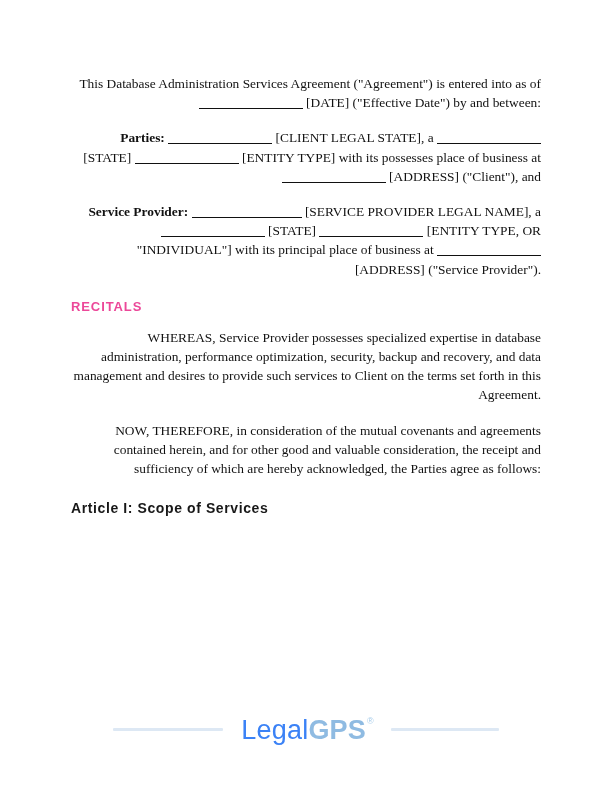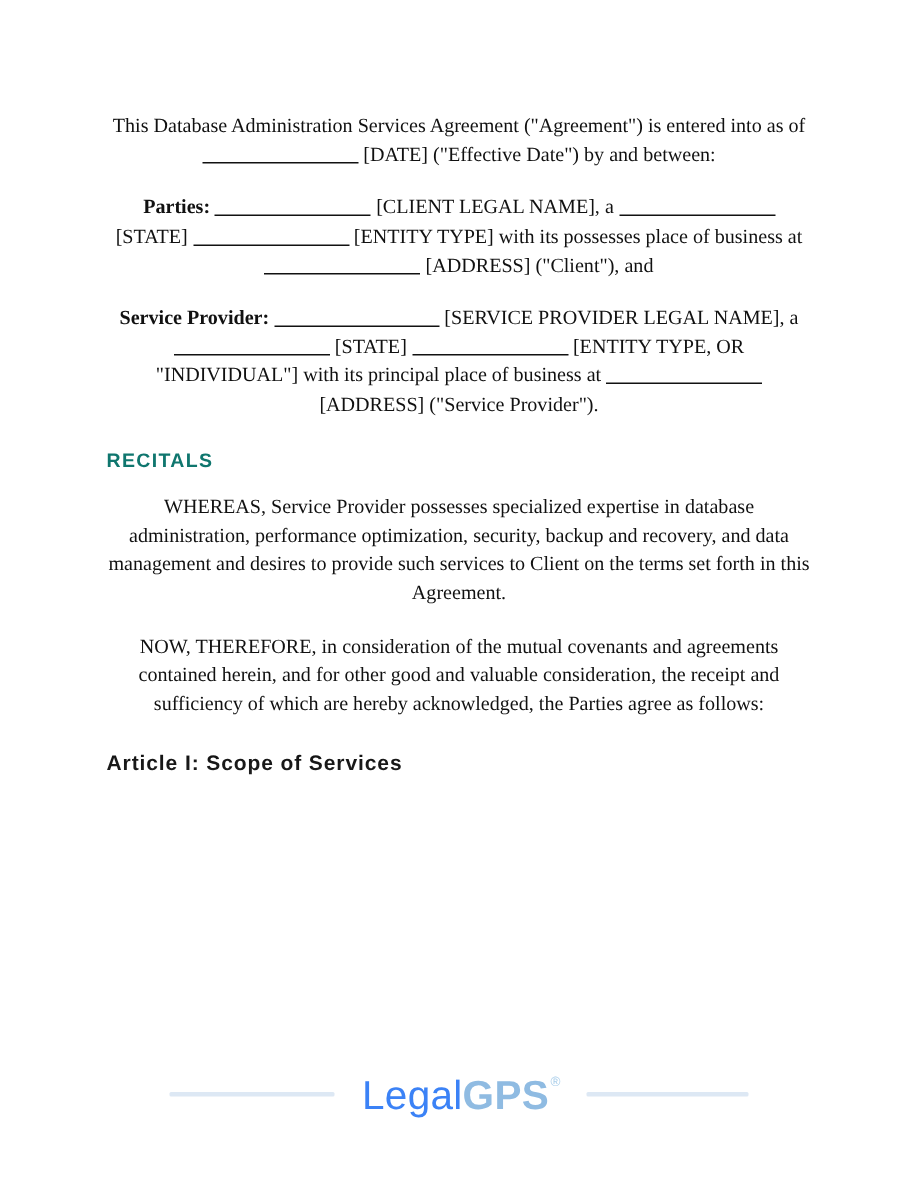--- a/index.html
+++ b/index.html
@@ -49,39 +49,39 @@
     color: #111111;
     margin: 0 0 22px 0;
   }
 
   p.para {
     font-family: "Liberation Serif", serif;
     font-size: 13.4px;
     line-height: 19.2px;
     margin: 0 0 16px 0;
     color: #111111;
-    text-align: center;
+    text-align: right;
   }
 
   .blank {
     display: inline-block;
     border-bottom: 1.4px solid #111111;
     width: 104px;
     vertical-align: -2px;
   }
   .blank.wide {
     width: 110px;
   }
 
   .section-head {
     font-family: "Liberation Sans", sans-serif;
     font-weight: bold;
     font-size: 13px;
     letter-spacing: 0.9px;
-    color: #0f766e;
+    color: #ec4899;
     margin: 20px 0 14px 0;
   }
 
   .article-head {
     font-family: "Liberation Sans", sans-serif;
     font-weight: bold;
     font-size: 14px;
     letter-spacing: 0.6px;
     color: #111111;
     margin: 22px 0 15px 0;
@@ -177,21 +177,21 @@
 
       <p class="para">
         <span>This Database Administration Services Agreement ("Agreement") is entered into as of</span>
         <span class="blank"></span>
         <span>[DATE] ("Effective Date") by and between:</span>
       </p>
 
       <p class="para">
         <b class="lead">Parties:</b>
         <span class="blank"></span>
-        <span>[CLIENT LEGAL NAME], a</span>
+        <span>[CLIENT LEGAL STATE], a</span>
         <span class="blank"></span>
         <span>[STATE]</span>
         <span class="blank"></span>
         <span>[ENTITY TYPE] with its possesses place of business at</span>
         <span class="blank"></span>
         <span>[ADDRESS] ("Client"), and</span>
       </p>
 
       <p class="para">
         <b class="lead">Service Provider:</b>

